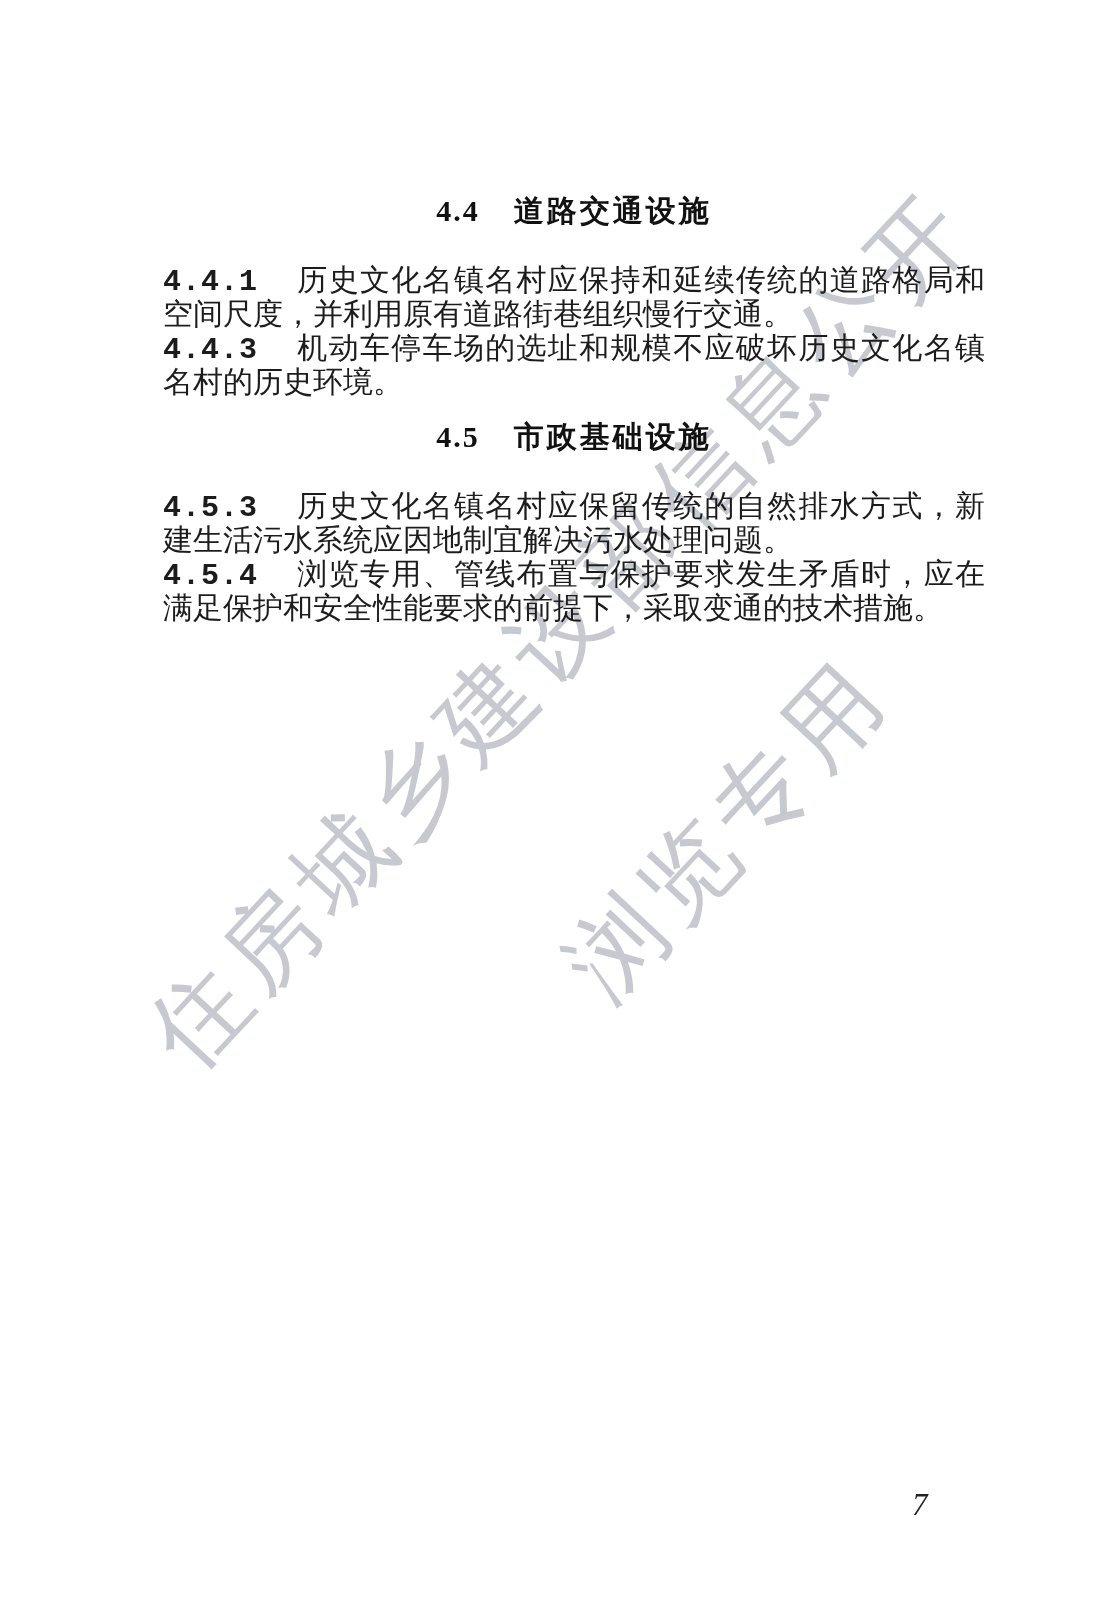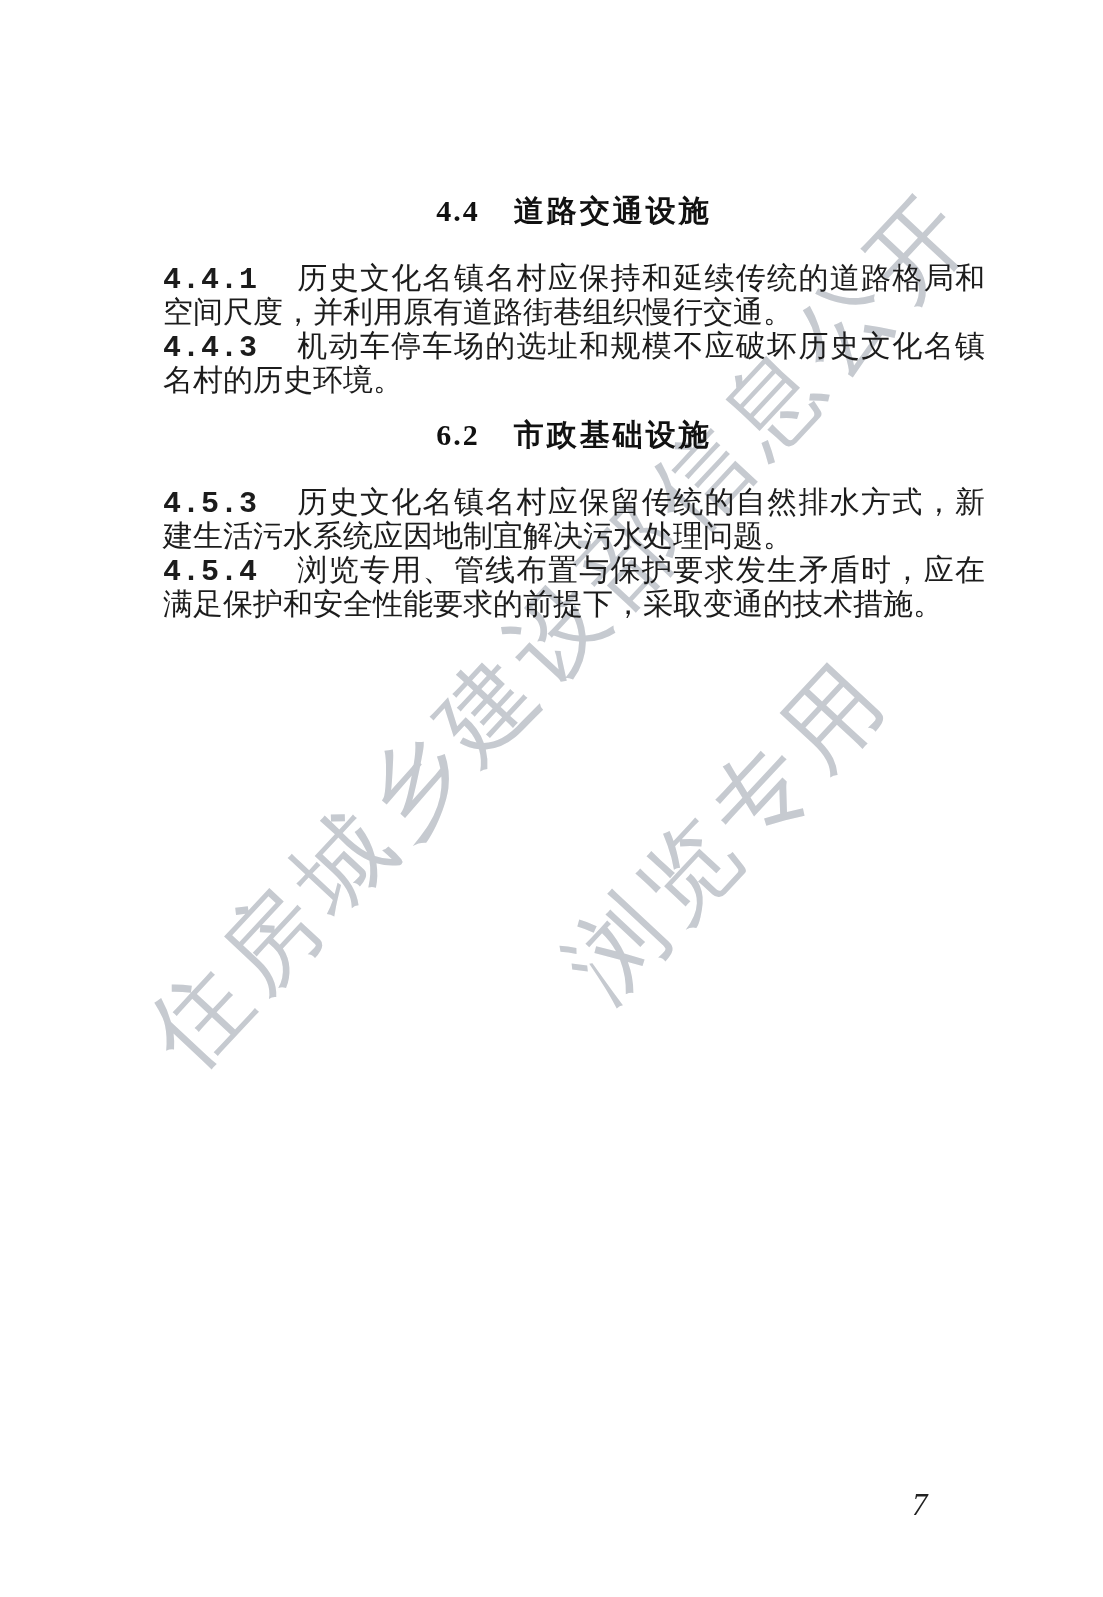--- a/index.html
+++ b/index.html
@@ -48,21 +48,21 @@
     line-height: 32px;
     font-weight: bold;
     color: #111;
   }
   h2.sec-heading .h-num {
     font-family: "Liberation Serif", "DejaVu Serif", serif;
     margin-right: 34px;
     letter-spacing: 2px;
   }
   h2.sec-heading .h-title {
-    font-family: Liberation Sans, sans-serif;
+    font-family: Liberation Mono, monospace;
     letter-spacing: 3px;
   }
   .sec-45 { margin-top: 20px; }
   p.clause {
     margin: 0;
     font-size: 30px;
     line-height: 34px;
     text-align: justify;
     text-align-last: left;
     text-justify: inter-ideograph;
@@ -101,21 +101,21 @@
       <p class="clause">
         <span class="c-num">4.4.1</span><span class="c-text">历史文化名镇名村应保持和延续传统的道路格局和空间尺度，并利用原有道路街巷组织慢行交通。</span>
       </p>
       <p class="clause">
         <span class="c-num">4.4.3</span><span class="c-text">机动车停车场的选址和规模不应破坏历史文化名镇名村的历史环境。</span>
       </p>
     </section>
 
     <section class="sec-45">
       <h2 class="sec-heading">
-        <span class="h-num">6.2</span><span class="h-title">市政基础设施</span>
+        <span class="h-num">4.5</span><span class="h-title">市政基础设施</span>
       </h2>
       <p class="clause">
         <span class="c-num">4.5.3</span><span class="c-text">历史文化名镇名村应保留传统的自然排水方式，新建生活污水系统应因地制宜解决污水处理问题。</span>
       </p>
       <p class="clause">
         <span class="c-num">4.5.4</span><span class="c-text">浏览专用、管线布置与保护要求发生矛盾时，应在满足保护和安全性能要求的前提下，采取变通的技术措施。</span>
       </p>
     </section>
 
   </div>

